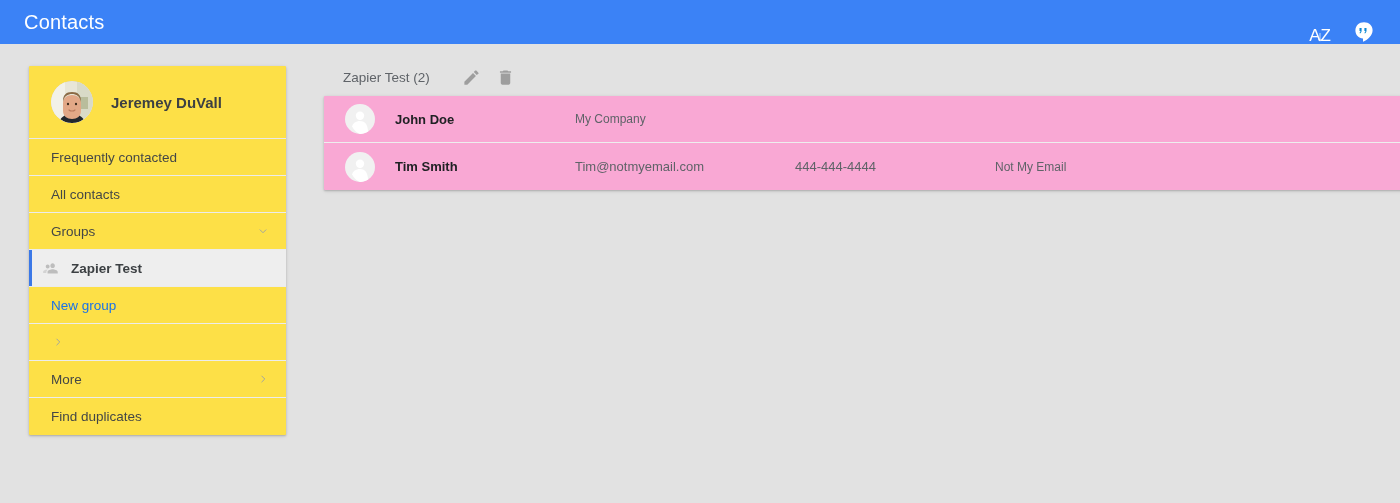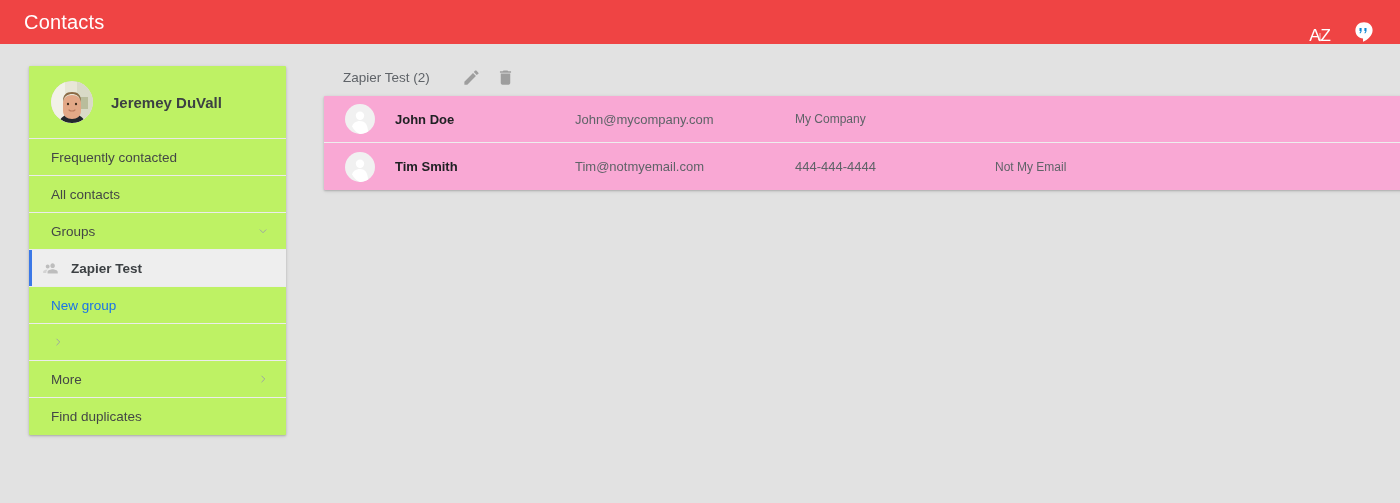--- a/index.html
+++ b/index.html
@@ -14,21 +14,21 @@
     overflow: hidden;
     position: relative;
   }
 
   
   .appbar {
     position: absolute;
     top: 0; left: 0;
     width: 1400px;
     height: 44px;
-    background: #ef4444;
+    background: #3b82f6;
     display: flex;
     align-items: center;
     box-sizing: border-box;
     padding: 0 14px 0 24px;
     z-index: 10;
   }
   .appbar-title {
     color: #ffffff;
     font-size: 20px;
     font-weight: 400;
@@ -71,21 +71,21 @@
     height: 459px;
     background: #e2e2e2;
   }
 
   
   .sidebar {
     position: absolute;
     left: 29px;
     top: 22px;
     width: 257px;
-    background: #bef264;
+    background: #fde047;
     box-shadow: 0 1px 2px rgba(0,0,0,.18), 0 1px 4px rgba(0,0,0,.10);
     border-radius: 1px;
     overflow: hidden;
   }
   .profile {
     height: 73px;
     display: flex;
     align-items: center;
     padding-left: 22px;
     box-sizing: border-box;
@@ -376,21 +376,20 @@
 
     <div class="contacts-card">
 
       <div class="contact-row">
         <svg class="c-avatar" viewBox="0 0 30 30">
           <circle cx="15" cy="15" r="15" fill="#f1f1f1"></circle>
           <circle cx="15" cy="11.8" r="4.2" fill="#ffffff"></circle>
           <path d="M15 17c-4.2 0-7.4 2.4-7.9 5.6A15 15 0 0 0 15 30c3 0 5.8-.9 8-2.5C22.6 19.6 19.3 17 15 17z" fill="#ffffff"></path>
         </svg>
         <div class="c-name">John Doe</div>
-        <div class="c-email">John@mycompany.com</div>
         <div class="c-company">My Company</div>
         <div class="c-menu">
           <span class="kebab">
               <i></i>
               <i></i>
               <i></i>
             </span>
         </div>
       </div>
 

